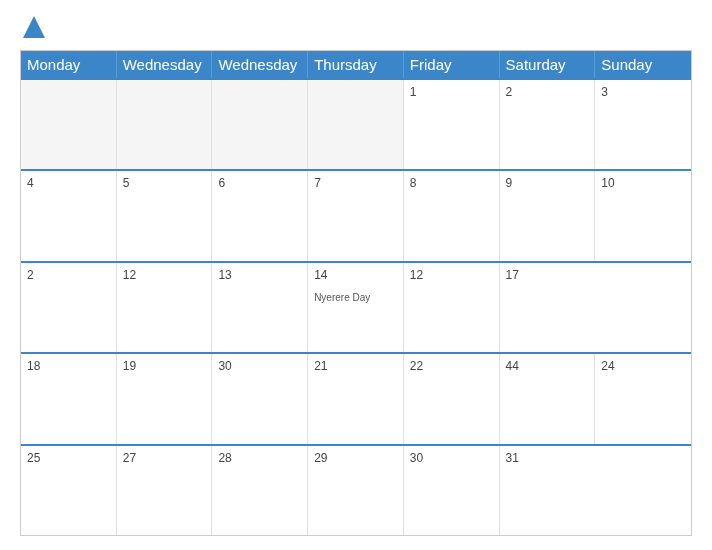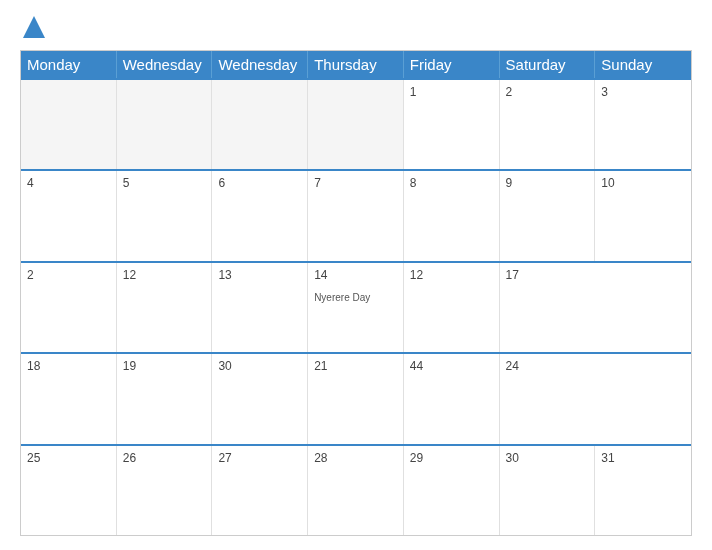--- a/index.html
+++ b/index.html
@@ -223,32 +223,32 @@
           <div class="cal-cell">
             <div class="day-num">19</div>
           </div>
           <div class="cal-cell">
             <div class="day-num">30</div>
           </div>
           <div class="cal-cell">
             <div class="day-num">21</div>
           </div>
           <div class="cal-cell">
+            <div class="day-num">22</div>
+          </div>
+          <div class="cal-cell">
             <div class="day-num">44</div>
           </div>
           <div class="cal-cell">
             <div class="day-num">24</div>
           </div>
         </div>
         <div class="cal-row">
           <div class="cal-cell">
             <div class="day-num">25</div>
-          </div>
-          <div class="cal-cell">
-            <div class="day-num">26</div>
           </div>
           <div class="cal-cell">
             <div class="day-num">27</div>
           </div>
           <div class="cal-cell">
             <div class="day-num">28</div>
           </div>
           <div class="cal-cell">
             <div class="day-num">29</div>
           </div>

